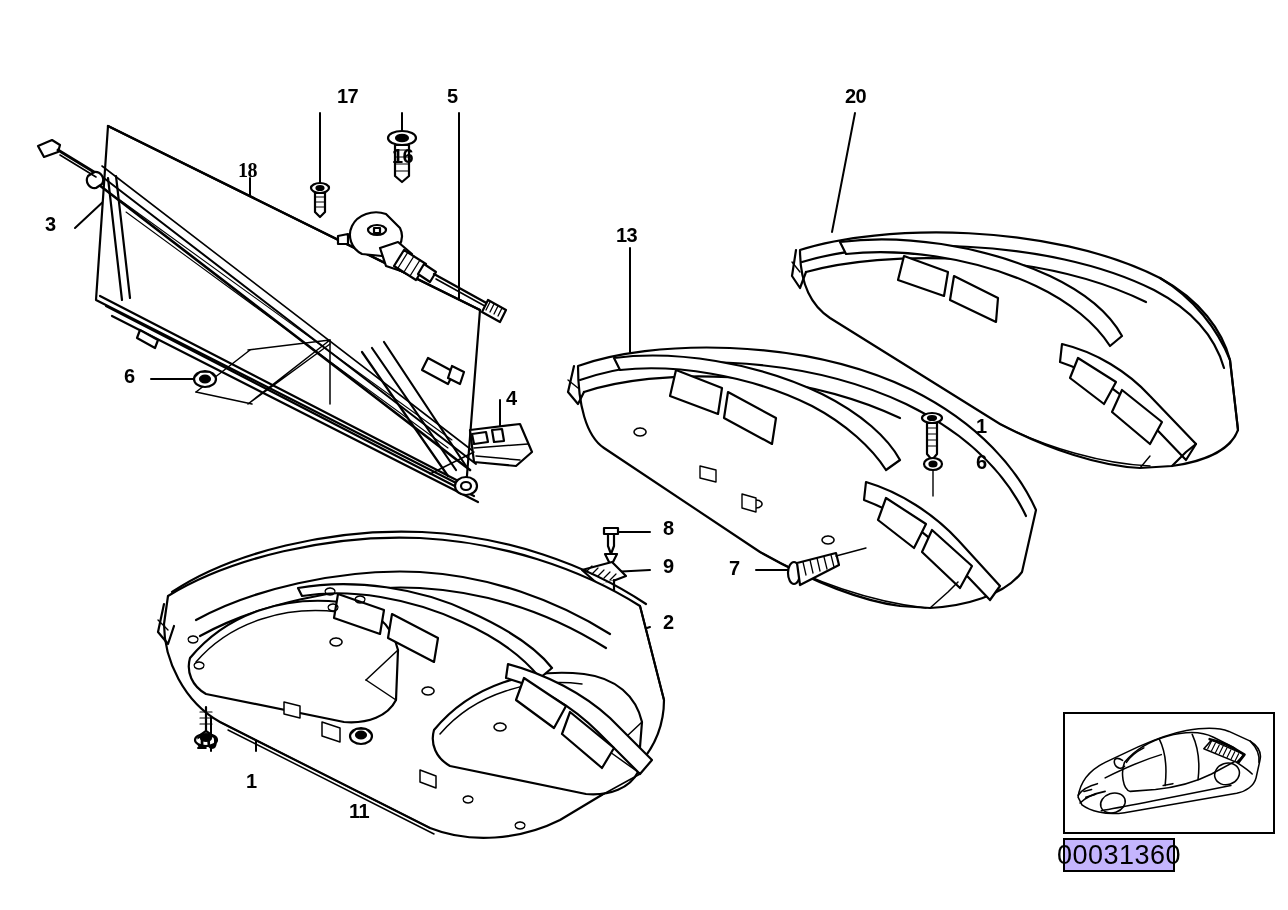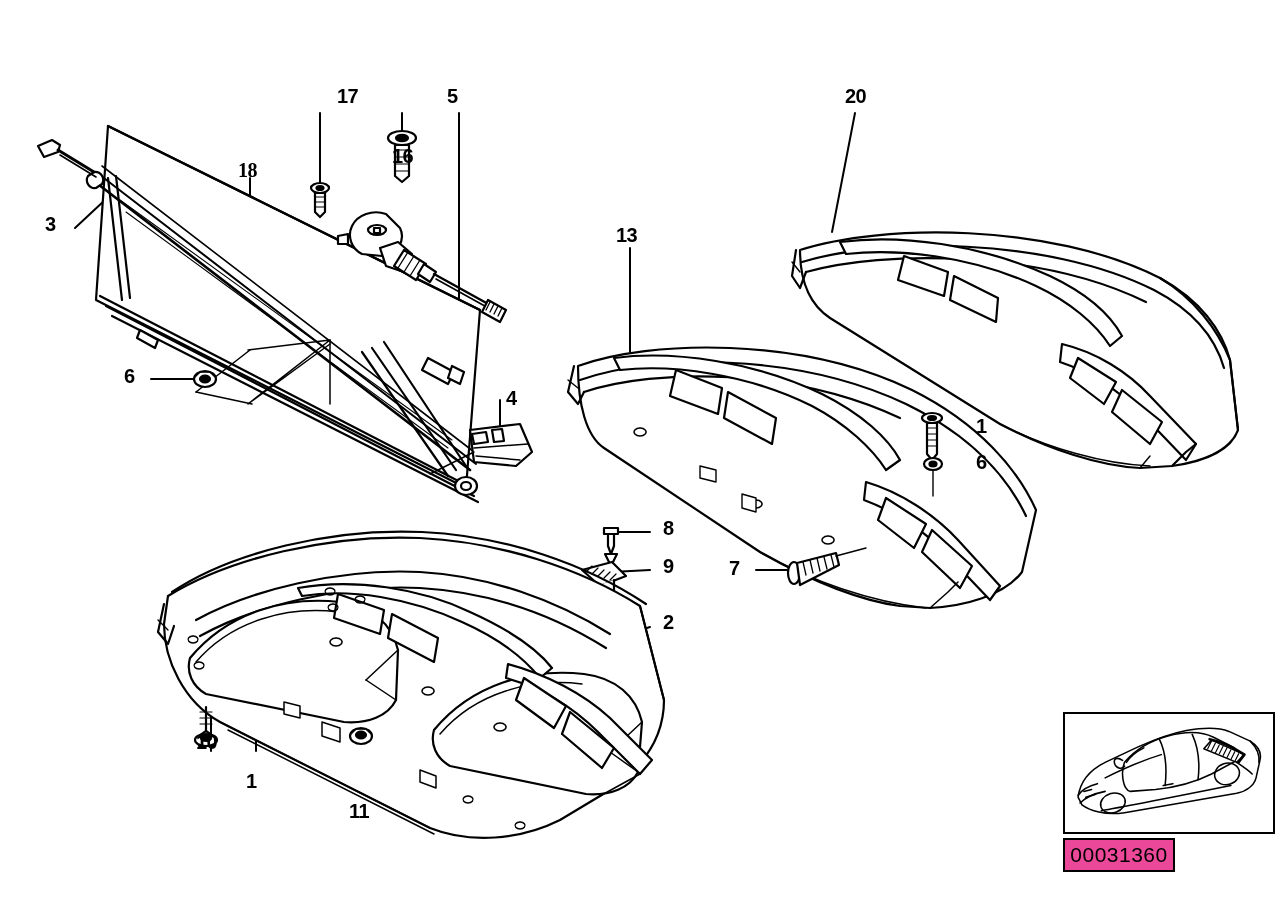--- a/index.html
+++ b/index.html
@@ -19,23 +19,23 @@
     line-height:1;
     letter-spacing:-0.5px;
     user-select:none;
     white-space:nowrap;
   }
   .diagid{
     position:absolute;
     left:1063px; top:838px;
     width:108px; height:30px;
     border:2px solid #000;
-    background:#ec4899;
+    background:#c4b5fd;
     font-family:"Liberation Sans", sans-serif;
-    font-size:21px;
+    font-size:27px;
     font-weight:400;
     letter-spacing:0.5px;
     color:#000;
     display:flex;align-items:center;justify-content:center;
   }
   .carbox{
     position:absolute;left:1063px;top:712px;width:212px;height:122px;
     border:2px solid #000;background:#fff;box-sizing:border-box;
   }
   .carbox svg{display:block;width:100%;height:100%;}

